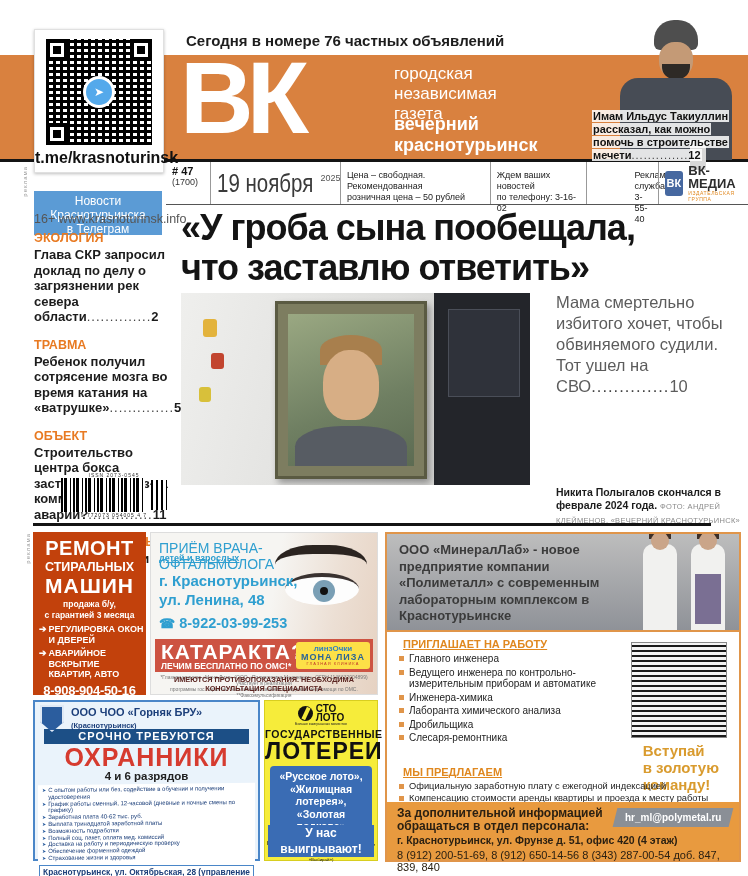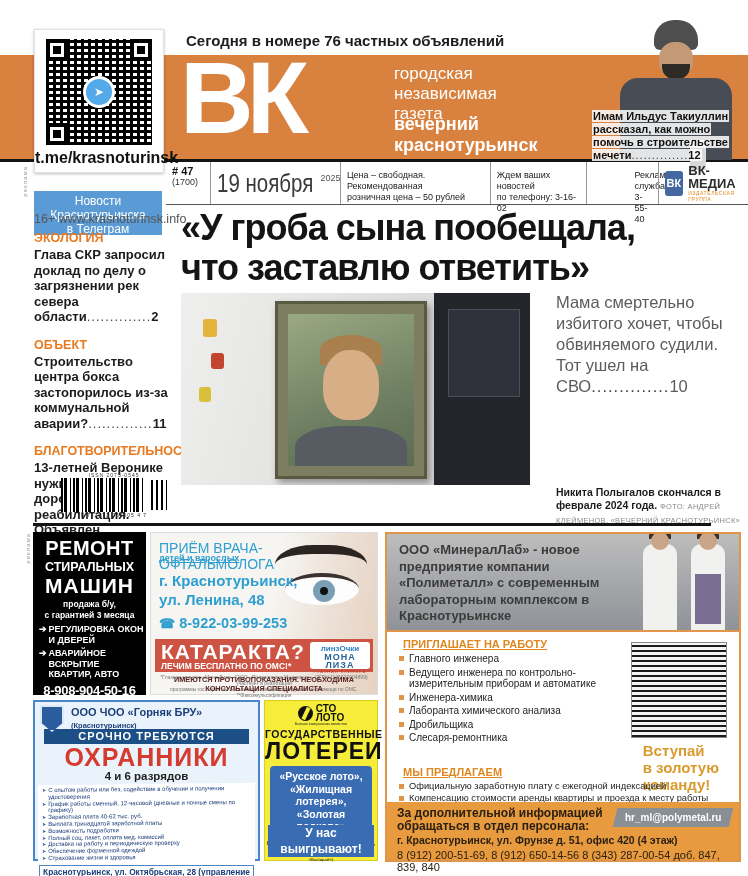--- a/index.html
+++ b/index.html
@@ -99,21 +99,21 @@
   .p-hair{position:absolute;left:50%;top:14%;transform:translateX(-50%);width:62px;height:30px;background:#a87f4d;border-radius:50% 50% 0 0;}
   .p-face{position:absolute;left:50%;top:24%;transform:translateX(-50%);width:56px;height:70px;background:#d7ae85;border-radius:46% 46% 42% 42%;}
   .p-body{position:absolute;left:50%;bottom:-8px;transform:translateX(-50%);width:112px;height:48px;background:#575c63;border-radius:42% 42% 0 0;}
   .deck{left:556px;top:292px;width:192px;font-size:16.5px;line-height:21px;color:#5c5c5c;}
   .caption{left:556px;top:486px;width:190px;font-size:10.5px;line-height:12.5px;}
   .cap-b{font-weight:bold;color:#1c1c1c;}
   .cap-c{font-size:7.5px;color:#8a8a8a;letter-spacing:.3px;}
   .rule2{left:33px;top:523px;width:678px;height:3px;background:#141414;}
 
   
-  .ad-washer{left:33px;top:532px;width:113px;height:163px;background:#000000;color:#fff;
+  .ad-washer{left:33px;top:532px;width:113px;height:163px;background:#c2410c;color:#fff;
              text-align:center;box-sizing:border-box;padding-top:5px;}
   .w1{font-size:20px;font-weight:800;letter-spacing:.5px;}
   .w2{font-size:12.5px;font-weight:800;}
   .w3{font-size:21px;font-weight:800;letter-spacing:1px;}
   .wsub{font-size:8.5px;font-weight:bold;line-height:10px;margin-top:1px;}
   .wlist{text-align:left;font-size:9px;font-weight:bold;line-height:10.5px;margin:4px 2px 0 6px;}
   .wlist .it{margin-bottom:3px;display:flex;gap:2px;}
   .wphone{font-size:13px;font-weight:800;margin-top:3px;letter-spacing:-.3px;}
 
   
@@ -126,21 +126,21 @@
   .iris{position:absolute;left:28px;top:3px;width:22px;height:22px;border-radius:50%;background:#7a9fb5;}
   .pupil{position:absolute;left:7px;top:7px;width:8px;height:8px;border-radius:50%;background:#111;}
   .eye-t1{position:absolute;left:8px;top:7px;font-size:14px;font-weight:400;color:#2f9fd0;}
   .eye-t2{position:absolute;left:8px;top:20px;font-size:9px;font-weight:800;color:#2f9fd0;text-decoration:underline;}
   .eye-addr{position:absolute;left:8px;top:38px;font-size:15px;line-height:19px;font-weight:800;color:#2f9fd0;}
   .eye-phone{position:absolute;left:8px;top:82px;font-size:14.5px;font-weight:800;color:#2f9fd0;display:flex;gap:4px;align-items:center;}
   .eye-phone .pi{font-size:13px;}
   .cat-band{position:absolute;left:4px;right:4px;top:106px;height:33px;background:#cd5342;color:#fff;}
   .cat-big{position:absolute;left:6px;top:1px;font-size:21px;font-weight:800;letter-spacing:1px;}
   .cat-small{position:absolute;left:6px;top:22px;font-size:8.5px;font-weight:800;}
-  .cat-logos{position:absolute;right:3px;top:3px;width:60px;height:27px;background:#ffffff;border-radius:3px;text-align:center;}
+  .cat-logos{position:absolute;right:3px;top:3px;width:74px;height:27px;background:#fde047;border-radius:3px;text-align:center;}
   .lg1{font-size:8px;font-weight:800;color:#2f7fc0;margin-top:2px;}
   .lg2{font-size:9px;font-weight:800;color:#2a6496;letter-spacing:1px;line-height:8px;}
   .lg2c{font-size:4px;color:#c0392b;letter-spacing:1px;}
   .eye-fine{position:absolute;left:5px;right:5px;top:141px;font-size:5px;line-height:6px;color:#777;text-align:center;}
   .eye-warn{position:absolute;left:0;right:0;bottom:1px;font-size:7.3px;font-weight:bold;color:#5a2420;text-align:center;}
 
   
   .ad-lab{left:385px;top:532px;width:356px;height:330px;box-sizing:border-box;border:2px solid #e0954a;background:#fff;}
   .lab-band{position:absolute;left:0;top:0;right:0;height:96px;background:linear-gradient(#bdbdbd,#8f9298);
             border-bottom:2px solid #e0954a;overflow:hidden;}
@@ -280,20 +280,24 @@
   </div>
 
   <div class="abs site-line">16+ www.krasnoturinsk.info</div>
 
   <div class="abs contents">
     <div class="toc-item">
       <div class="toc-rubric">ЭКОЛОГИЯ</div>
       <div class="toc-text"><span>Глава СКР запросил доклад по делу о загрязнении рек севера области</span><span class="dots"></span><span class="toc-page">2</span></div>
     </div>
     <div class="toc-item">
+      <div class="toc-rubric">ТРАВМА</div>
+      <div class="toc-text"><span>Ребенок получил сотрясение мозга во время катания на «ватрушке»</span><span class="dots"></span><span class="toc-page">5</span></div>
+    </div>
+    <div class="toc-item">
       <div class="toc-rubric">ОБЪЕКТ</div>
       <div class="toc-text"><span>Строительство центра бокса застопорилось из-за коммунальной аварии?</span><span class="dots"></span><span class="toc-page">11</span></div>
     </div>
     <div class="toc-item">
       <div class="toc-rubric">БЛАГОТВОРИТЕЛЬНОСТЬ</div>
       <div class="toc-text"><span>13-летней Веронике нужна дорогостоящая реабилитация. Объявлен сбор</span><span class="dots"></span><span class="toc-page">17</span></div>
     </div>
   </div>
 
   <div class="abs barcode">

